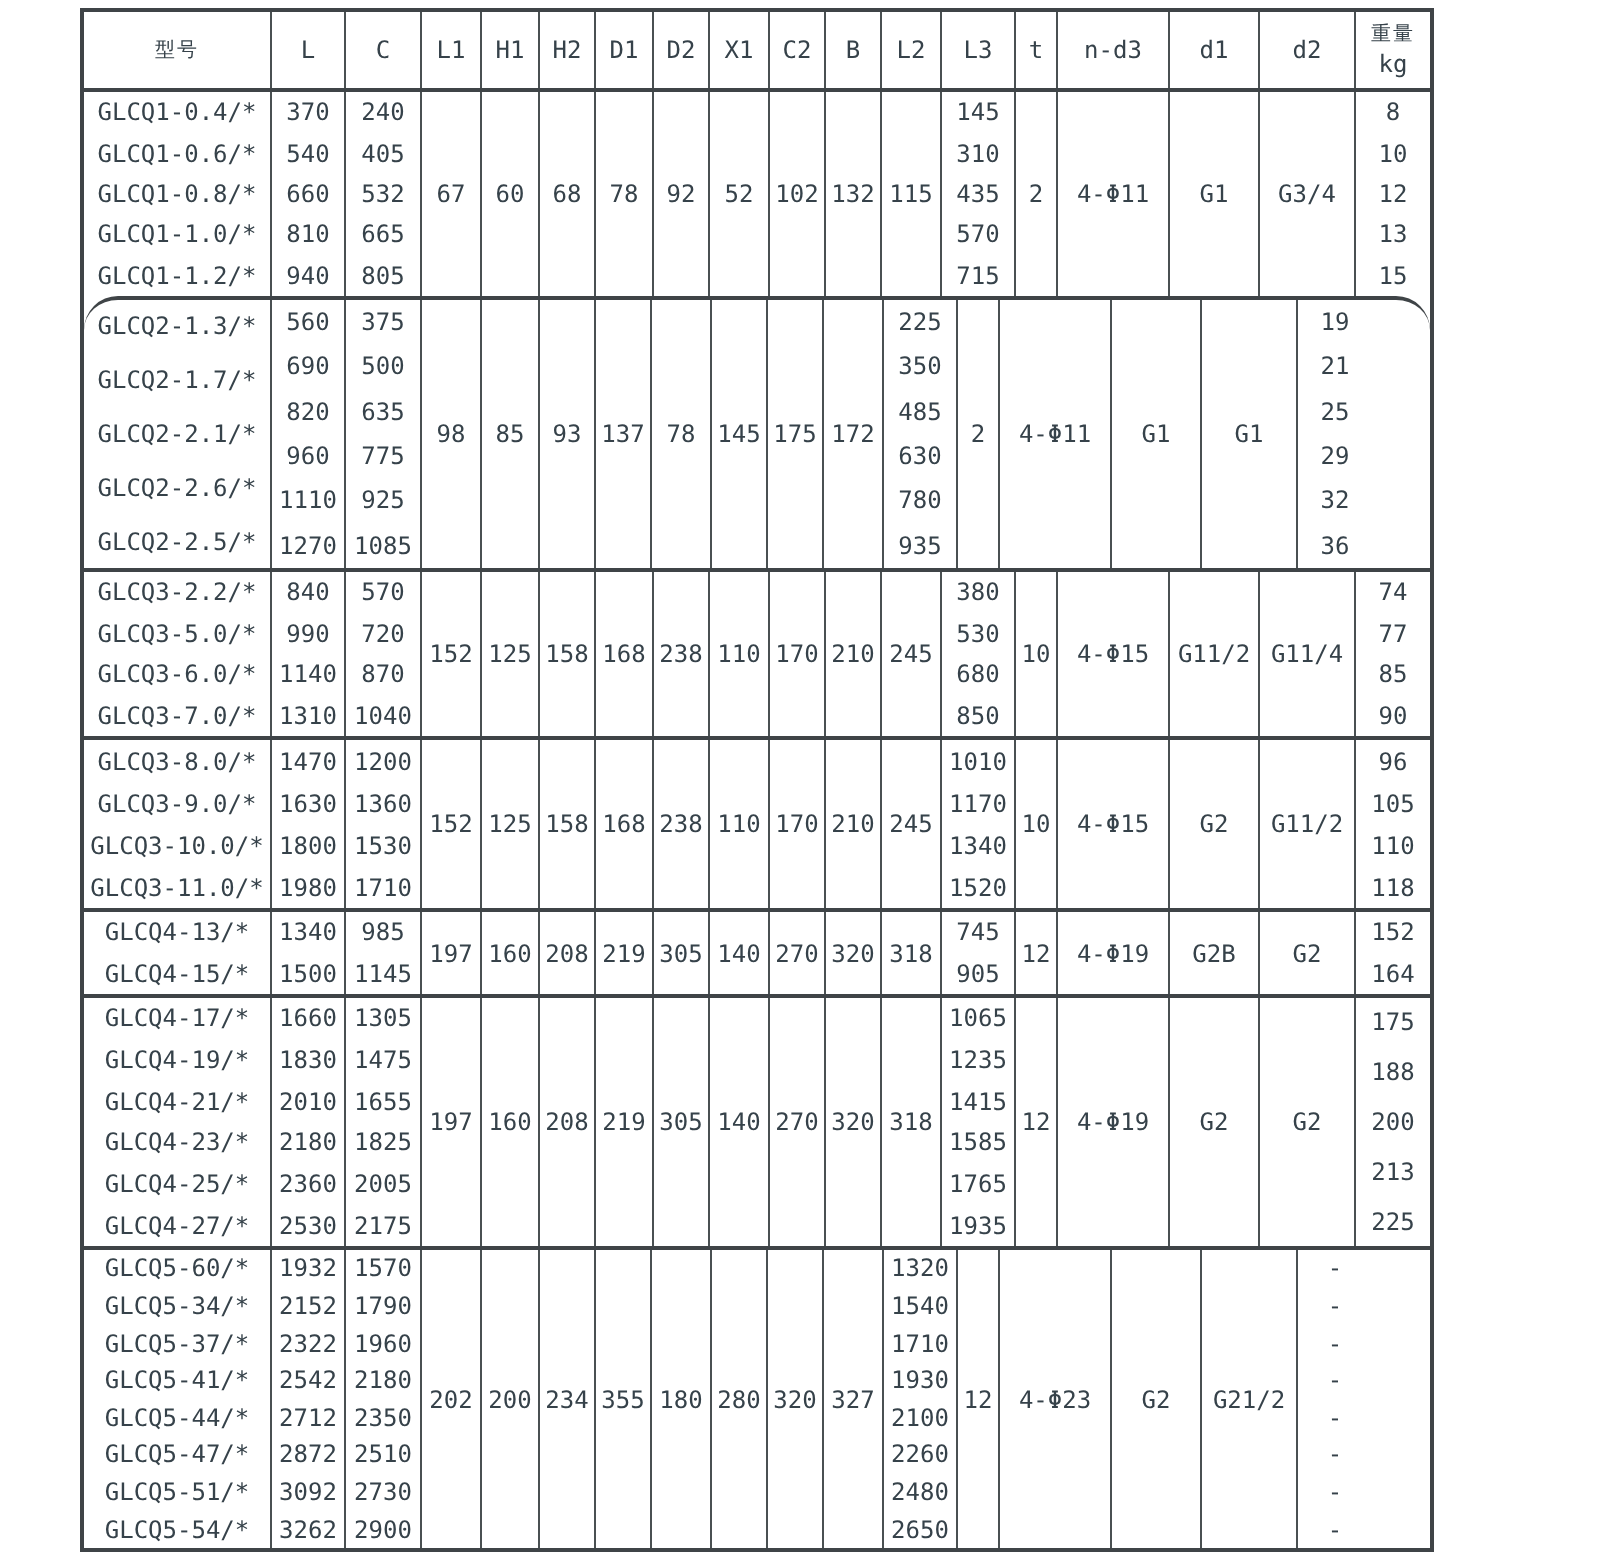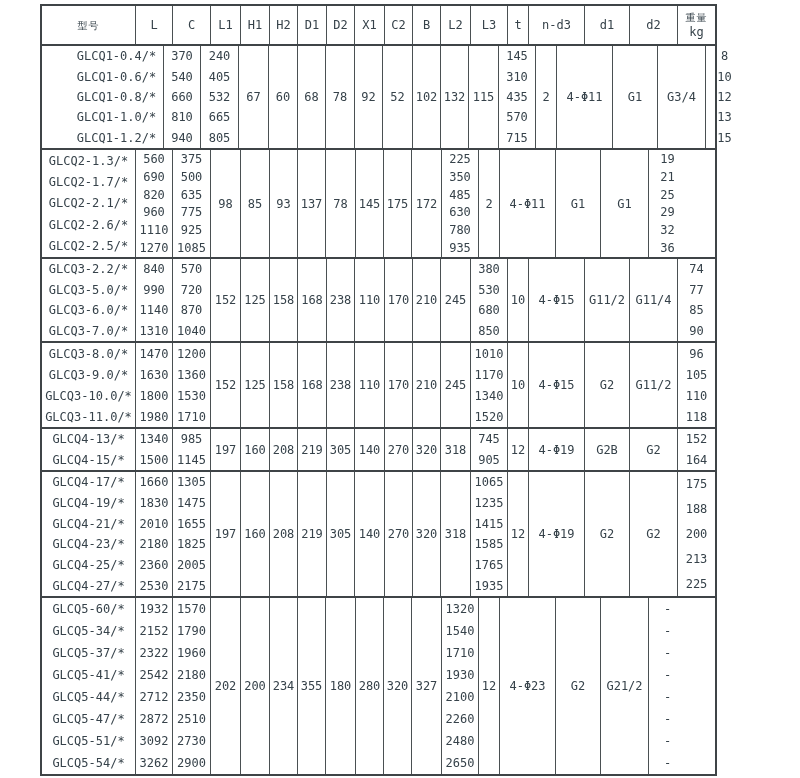--- a/index.html
+++ b/index.html
@@ -20,22 +20,22 @@
     background:#ffffff;
   }
   .hrow{
     display:flex;height:40px;flex:0 0 40px;
     border-bottom:2px solid #3f4447;box-sizing:border-box;
   }
   .block{
     display:flex;box-sizing:border-box;flex:0 0 auto;
   }
   .block + .block{border-top:2px solid #3f4447;}
-  .b1{height:102px;margin-left:28px;}
-  .b2{height:109px;}
+  .b1{height:102px;}
+  .b2{height:136px;border-radius:17px;}
   .b3{height:84px;}
   .b4{height:86px;}
   .b5{height:43px;}
   .b6{height:126px;}
   .b7{flex:1 1 auto;}
   .cell{
     display:flex;flex-direction:column;
     justify-content:space-around;align-items:center;
     box-sizing:border-box;
     border-right:1px solid #4a5052;

